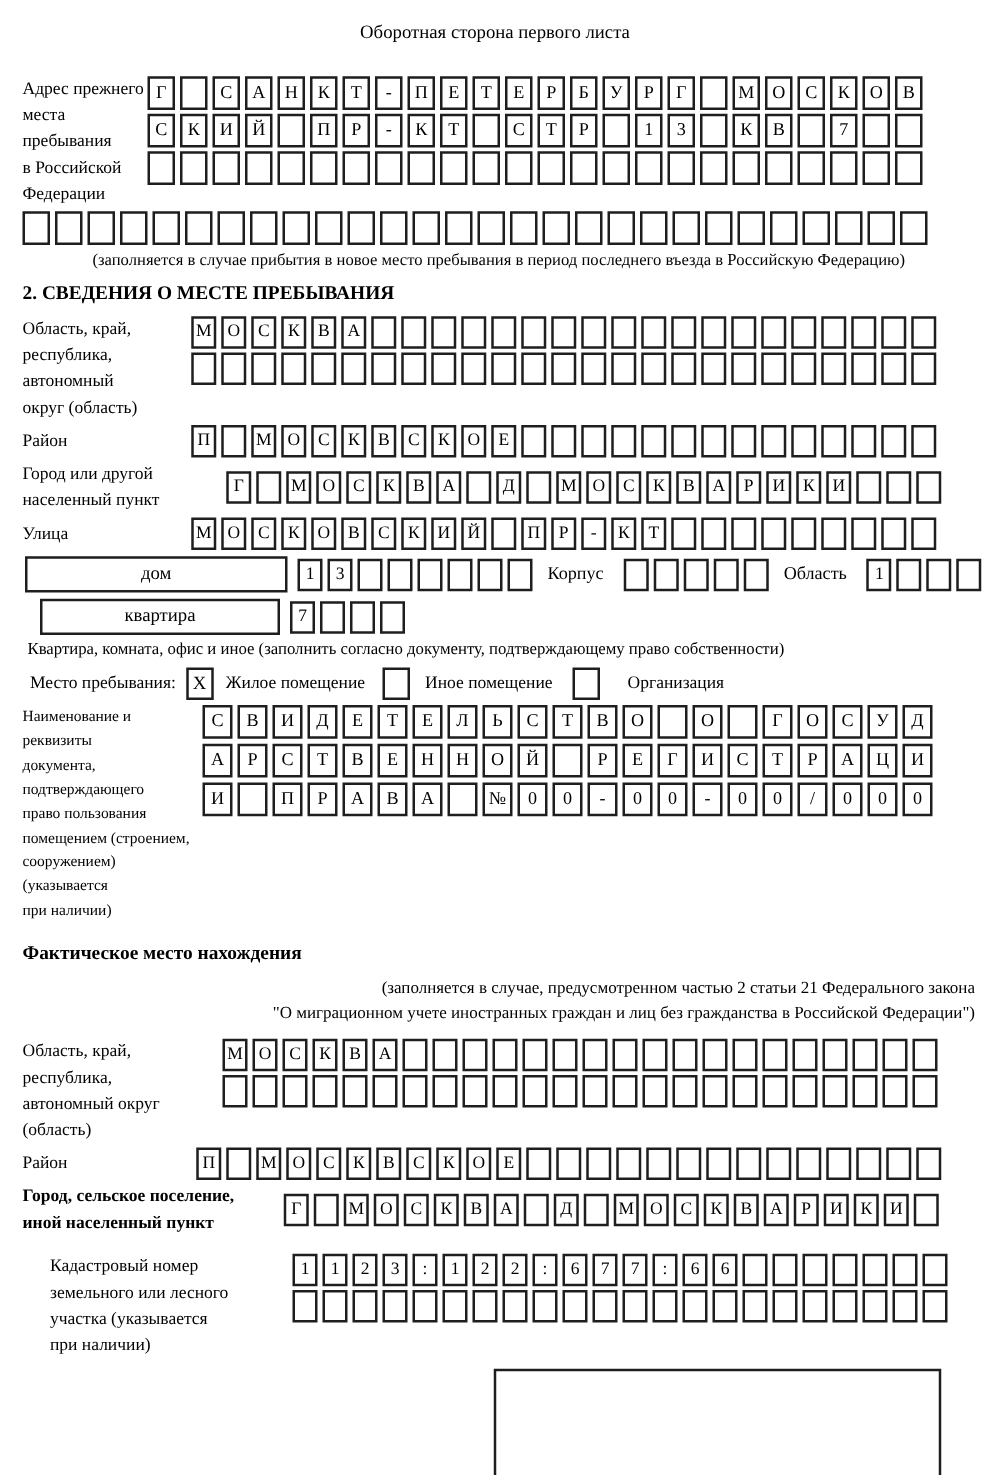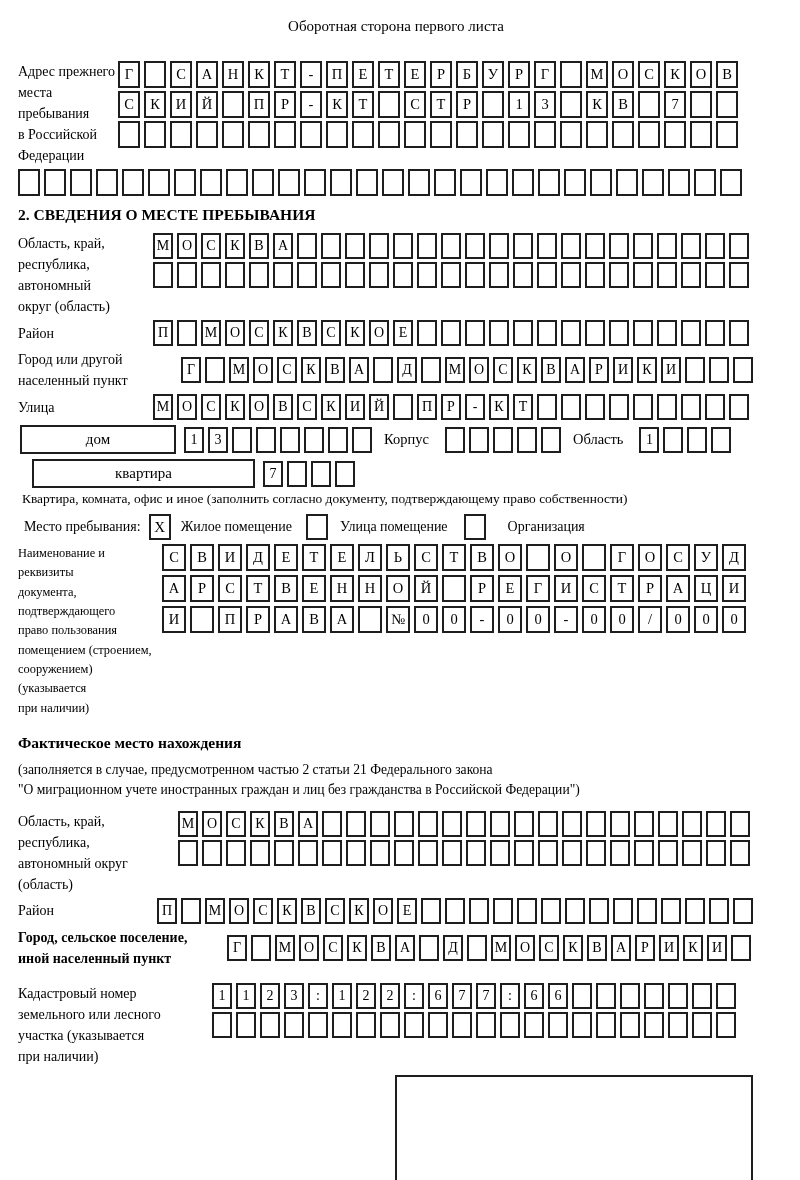--- a/index.html
+++ b/index.html
@@ -45,23 +45,23 @@
   .mesto-row .t2{margin-left:10px;}
   .mesto-row .m2{margin-left:14px;}
   .mesto-row .t3{margin-left:12px;}
   .mesto-row .m3{margin-left:16px;}
   .mesto-row .t4{margin-left:22px;}
   .note-sel{font-size:13px;margin:3px 0 8px 162px;}
 
   .doc-block{margin-top:4px;}
 
   .fact-title{text-align:left;font-weight:bold;font-size:15.5px;margin:16px 0 8px 0;}
-  .fact-sub{text-align:left;font-size:13.6px;line-height:1.45;white-space:pre-line;margin-bottom:11px;}
-
-  .kad-row{margin-top:14px;}
+  .fact-sub{text-align:right;font-size:13.6px;line-height:1.45;white-space:pre-line;margin-bottom:11px;}
+
+  .kad-row{margin-top:14px;margin-left:22px;}
 
   .stamp-box{box-sizing:border-box;width:358px;height:174px;border:2.5px solid #1e1e1e;
              margin:8px 0 0 377px;background:#fff;}
 </style>
 </head>
 <body>
 
 <div class="page">
 
   <div class="top-title">Оборотная сторона первого листа</div>
@@ -175,20 +175,21 @@
       <span class="cell"></span>
       <span class="cell"></span>
       <span class="cell"></span>
       <span class="cell"></span>
       <span class="cell"></span>
       <span class="cell"></span>
       <span class="cell"></span>
       <span class="cell"></span>
       <span class="cell"></span>
     </div>
+  <div class="note-center">(заполняется в случае прибытия в новое место пребывания в период последнего въезда в Российскую Федерацию)</div>
 
   <div class="sec-title">2. СВЕДЕНИЯ О МЕСТЕ ПРЕБЫВАНИЯ</div>
 
   <div class="row">
     <div class="lbl lw135">Область, край,
 республика,
 автономный
 округ (область)</div>
     <div class="stack">
       <div class="cells">
@@ -335,21 +336,21 @@
         <span class="cell"></span>
         <span class="cell"></span>
         <span class="cell"></span>
         <span class="cell"></span>
         <span class="cell"></span>
         <span class="cell"></span>
       </div>
   </div>
 
   <div class="dom-row">
-    <div class="bigbox" style="width:156px">дом</div>
+    <div class="bigbox" style="width:210px">дом</div>
     <div class="cells">
         <span class="cell">1</span>
         <span class="cell">3</span>
         <span class="cell"></span>
         <span class="cell"></span>
         <span class="cell"></span>
         <span class="cell"></span>
         <span class="cell"></span>
         <span class="cell"></span>
       </div>
@@ -364,36 +365,36 @@
     <span class="inline-lbl">Область</span>
     <div class="cells">
         <span class="cell">1</span>
         <span class="cell"></span>
         <span class="cell"></span>
         <span class="cell"></span>
       </div>
   </div>
 
   <div class="dom-row" style="margin-left:14px;">
-    <div class="bigbox" style="width:223px">квартира</div>
+    <div class="bigbox" style="width:192px">квартира</div>
     <div class="cells">
         <span class="cell">7</span>
         <span class="cell"></span>
         <span class="cell"></span>
         <span class="cell"></span>
       </div>
   </div>
   <div class="caption">Квартира, комната, офис и иное (заполнить согласно документу, подтверждающему право собственности)</div>
 
   <div class="mesto-row">
     <span>Место пребывания:</span>
     <span class="cb m1">X</span>
     <span class="t2">Жилое помещение</span>
     <span class="cb m2"></span>
-    <span class="t3">Улица помещение</span>
+    <span class="t3">Иное помещение</span>
     <span class="cb m3"></span>
     <span class="t4">Организация</span>
   </div>
 
   <div class="row doc-block">
     <div class="lbl lw144">Наименование и реквизиты
 документа, подтверждающего
 право пользования
 помещением (строением,
 сооружением) (указывается

